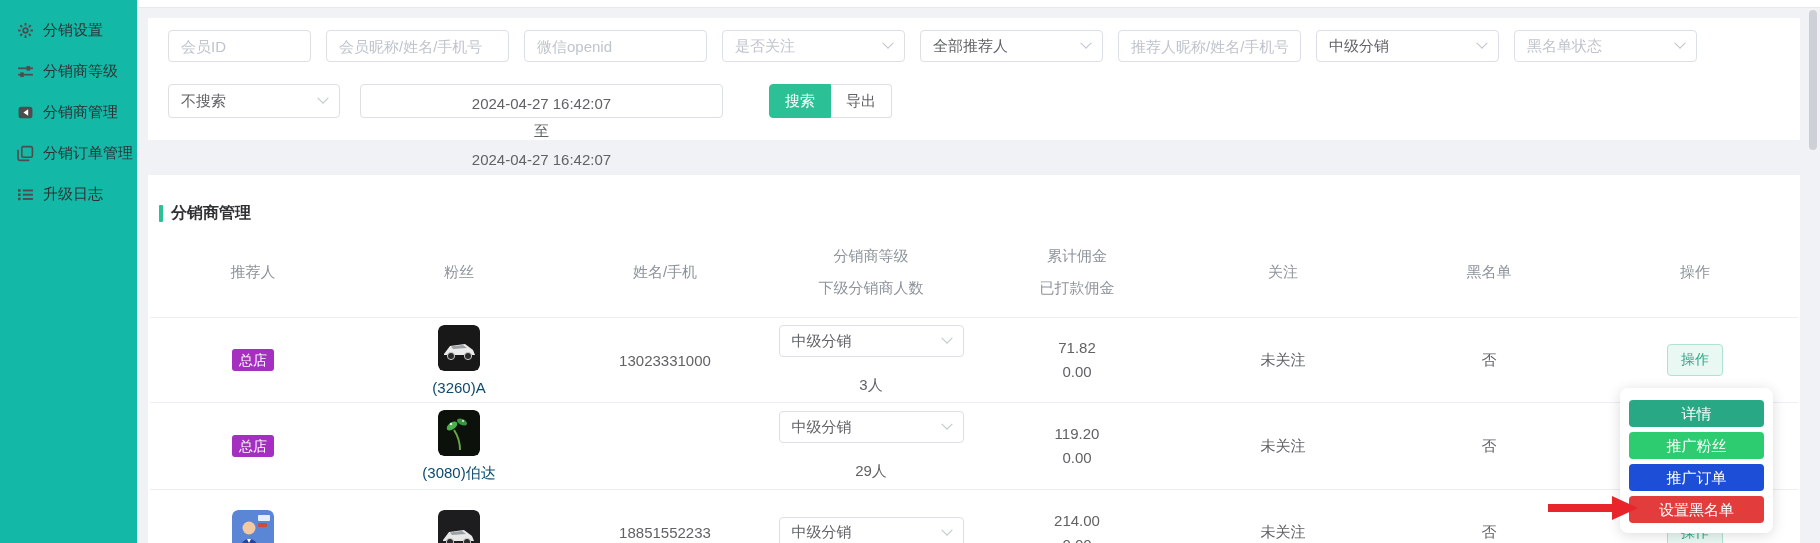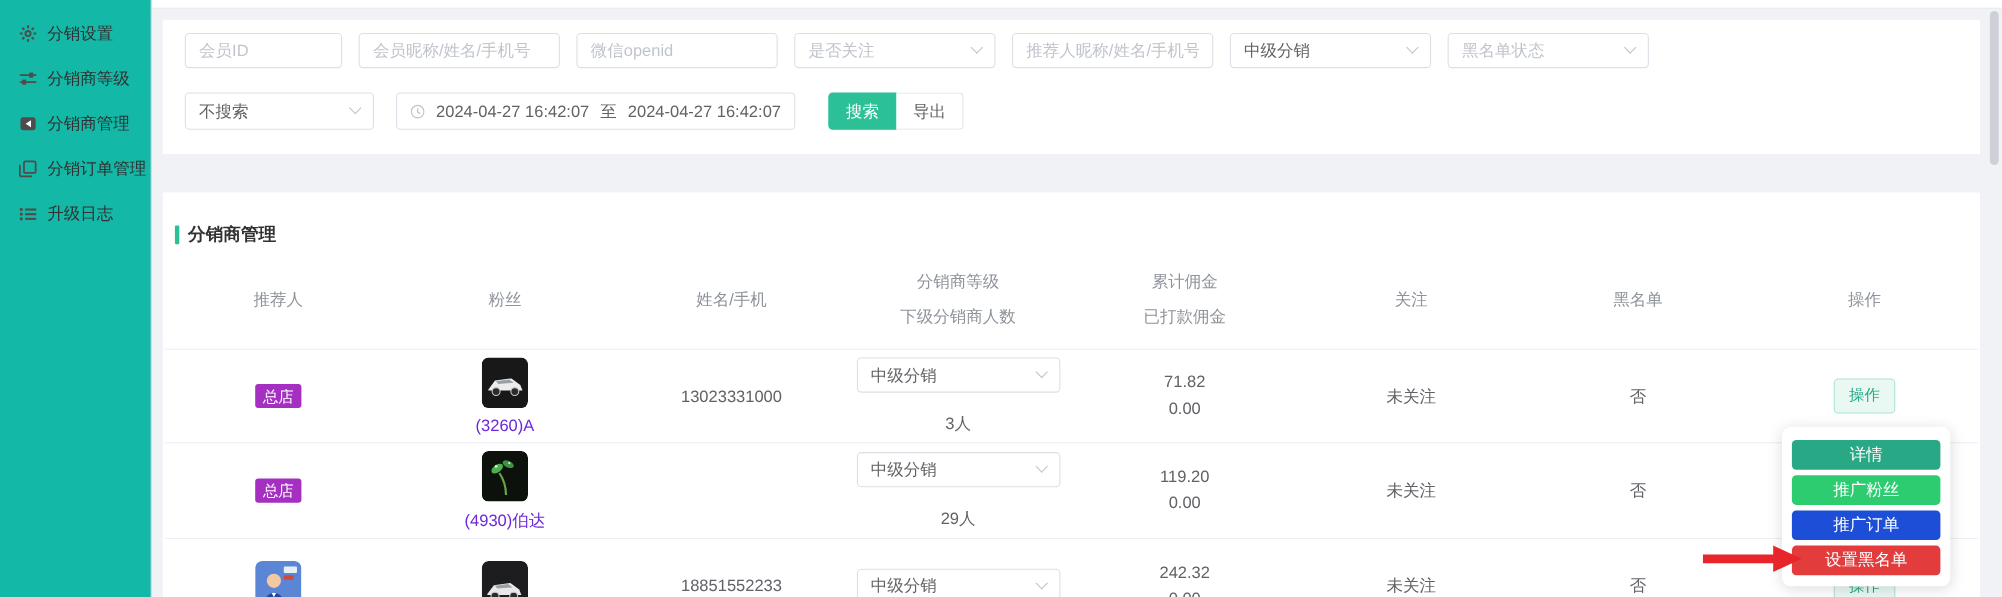--- a/index.html
+++ b/index.html
@@ -43,23 +43,23 @@
   .sel .txt { font-size: 15px; color: #606266; }
   .sel.ph .txt { color: #c0c4cc; }
   .chev {
     width: 8px; height: 8px; border-right: 1.6px solid #c0c4cc; border-bottom: 1.6px solid #c0c4cc;
     transform: rotate(45deg) translate(-2px,-2px); flex: 0 0 auto;
   }
   .w167 { width: 143px; } .w183 { width: 183px; } .w172 { width: 172px; }
   .datebox {
     margin-left: 20px; width: 363px; height: 34px; border: 1px solid #dcdfe6; border-radius: 4px;
     display: flex; align-items: center; padding: 0 12px; gap: 10px; background: #fff; cursor: pointer;
-    font-size: 15px; color: #606266; white-space: nowrap;
-  }
-  .btn-group { margin-left: 30px; display: flex; }
+    font-size: 15px; color: #606266; white-space: nowrap; flex-direction: column;
+  }
+  .btn-group { margin-left: 46px; display: flex; }
   .btn-search {
     height: 34px; padding: 0 15px; background: #2cc096; border: 1px solid #2cc096;
     color: #fff; font-size: 15px; border-radius: 4px 0 0 4px; cursor: pointer; font-family: inherit;
   }
   .btn-export {
     height: 34px; padding: 0 15px; background: #fff; border: 1px solid #dcdfe6; border-left: none;
     color: #606266; font-size: 15px; border-radius: 0 4px 4px 0; cursor: pointer; font-family: Liberation Sans, sans-serif;
   }
   
   .panel-title-row { padding: 23px 0 0 11px; display: flex; align-items: center; height: 53px; }
@@ -75,21 +75,21 @@
   }
   .trow { border-bottom: 1px solid #ebeef5; }
   .trow:last-child { border-bottom: none; }
   .r1 { height: 85px; } .r2 { height: 87px; } .r3 { height: 85px; }
   .td { display: flex; flex-direction: column; align-items: center; justify-content: center; }
   .badge {
     background: #a42fc1; color: #fff; font-size: 14px; padding: 3px 7px;
     border-radius: 3px; line-height: 1.2;
   }
   .fanimg { width: 42px; height: 46px; border-radius: 6px; overflow: hidden; display: block; }
-  .fanname { margin-top: 8px; font-size: 15px; color: #6d28d9; }
+  .fanname { margin-top: 8px; font-size: 15px; color: #0c4a6e; }
   .cellsel { width: 185px; }
   .subcount { margin-top: 19px; font-size: 15px; color: #606266; }
   .money { font-size: 15px; color: #606266; line-height: 24px; text-align: center; }
   .plain { font-size: 15px; color: #606266; }
   .op-btn {
     background: #e9f8f2; border: 1px solid #aee3d2; color: #2aa788;
     font-size: 14px; padding: 6px 13px; border-radius: 4px; cursor: pointer; font-family: inherit;
   }
   
   .popup {
@@ -177,20 +177,24 @@
 
 <div class="card filter-card">
   <div class="frow frow1">
     <input class="inp w167" placeholder="会员ID" style="">
     <input class="inp w183" placeholder="会员昵称/姓名/手机号" style="">
     <input class="inp w183" placeholder="微信openid" style="">
     <div class="sel ph w183">
       <span class="txt">是否关注</span>
       <span class="chev"></span>
     </div>
+    <div class="sel w183">
+      <span class="txt">全部推荐人</span>
+      <span class="chev"></span>
+    </div>
     <input class="inp w183" placeholder="推荐人昵称/姓名/手机号" style="">
     <div class="sel w183">
       <span class="txt">中级分销</span>
       <span class="chev"></span>
     </div>
     <div class="sel ph w183">
       <span class="txt">黑名单状态</span>
       <span class="chev"></span>
     </div>
   </div>
@@ -295,21 +299,21 @@
         </div>
       <div class="td">
         <svg class="fanimg" viewBox="0 0 42 46">
           <rect width="42" height="46" rx="6" fill="#0c110c"></rect>
           <path d="M22 40 C22 31 20 26 16 20" fill="none" stroke="#6aa545" stroke-width="2"></path>
           <ellipse cx="14" cy="16" rx="6" ry="3.4" transform="rotate(-35 14 16)" fill="#4caf50"></ellipse>
           <ellipse cx="24" cy="12" rx="5.4" ry="3" transform="rotate(25 24 12)" fill="#3e9142"></ellipse>
           <circle cx="13" cy="14" r="1.2" fill="#dff3e0"></circle>
           <circle cx="25" cy="11" r="1" fill="#dff3e0"></circle>
         </svg>
-        <span class="fanname">(4930)伯达</span>
+        <span class="fanname">(3080)伯达</span>
       </div>
       <div class="td">
           <span class="plain"></span>
         </div>
       <div class="td">
         <div class="sel cellsel">
           <span class="txt">中级分销</span>
           <span class="chev"></span>
         </div>
         <span class="subcount">29人</span>
@@ -350,21 +354,21 @@
       <div class="td">
           <span class="plain">18851552233</span>
         </div>
       <div class="td">
         <div class="sel cellsel">
           <span class="txt">中级分销</span>
           <span class="chev"></span>
         </div>
       </div>
       <div class="td money">
-        <span>242.32</span>
+        <span>214.00</span>
         <span>0.00</span>
       </div>
       <div class="td">
           <span class="plain">未关注</span>
         </div>
       <div class="td">
           <span class="plain">否</span>
         </div>
       <div class="td">
           <button class="op-btn">操作</button>

